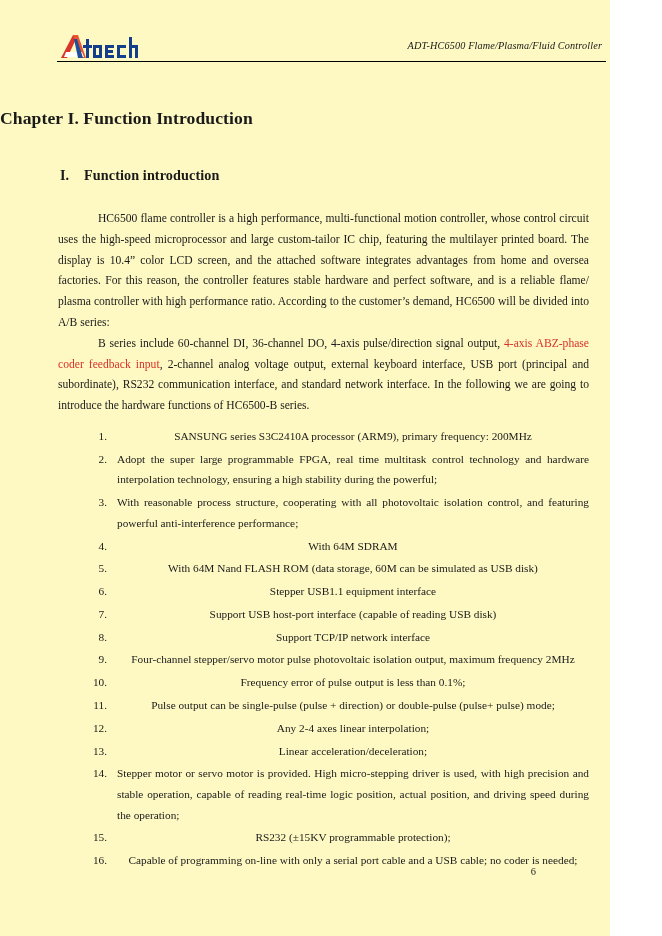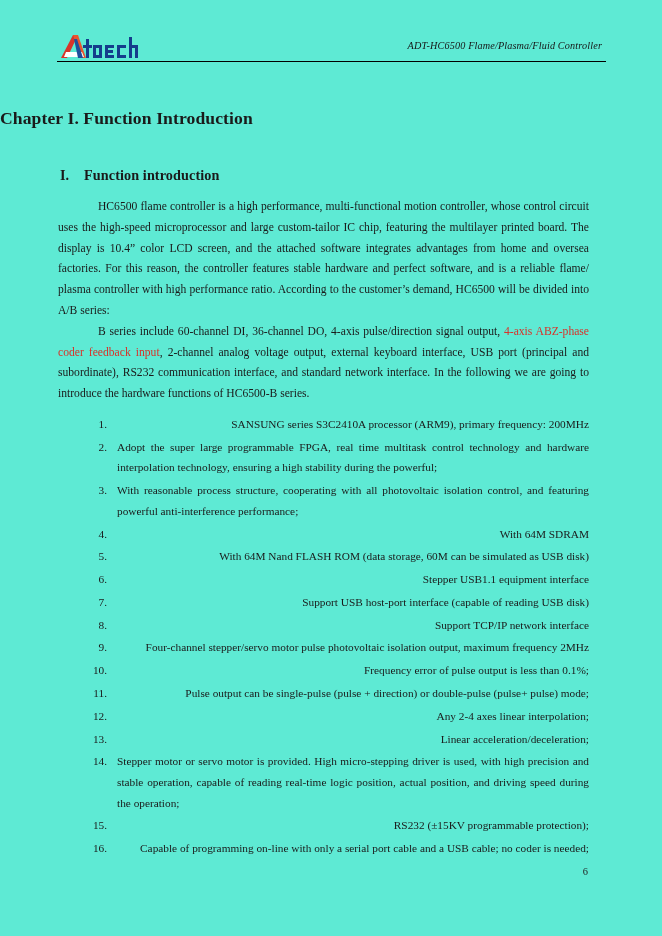--- a/index.html
+++ b/index.html
@@ -12,23 +12,23 @@
     height: 936px;
     position: relative;
     font-family: "Liberation Serif", "DejaVu Serif", serif;
     color: #1a1a1a;
     overflow: hidden;
   }
 
   .page {
     position: absolute;
     left: 0; top: 0;
-    width: 662px;
+    width: 610px;
     height: 936px;
-    background: #5eead4;
+    background: #fef9c3;
   }
 
   
   .header {
     position: absolute;
     left: 57px;
     top: 30px;
     width: 549px;
     height: 34px;
   }
@@ -92,38 +92,38 @@
 
   p.para {
     margin: 0;
     font-size: 11.6px;
     line-height: 20.8px;
     text-align: justify;
     text-justify: inter-word;
     text-indent: 40px;
     padding-left: 1px;
   }
-  p.para-first { margin-top: 13px; }
+  p.para-first { margin-top: 25px; }
 
   .red { color: #d93129; }
 
   ol.features {
     margin: 9px 0 0 0;
     padding: 0;
     list-style: none;
     counter-reset: feat;
     font-size: 11.3px;
   }
   ol.features > li {
     counter-increment: feat;
     position: relative;
     padding-left: 60px;
     line-height: 20.6px;
     margin-bottom: 2.2px;
-    text-align: right;
+    text-align: center;
   }
   ol.features > li::before {
     content: counter(feat) ".";
     position: absolute;
     left: 0;
     top: 0;
     width: 50px;
     text-align: right;
     font-size: 11.3px;
   }

